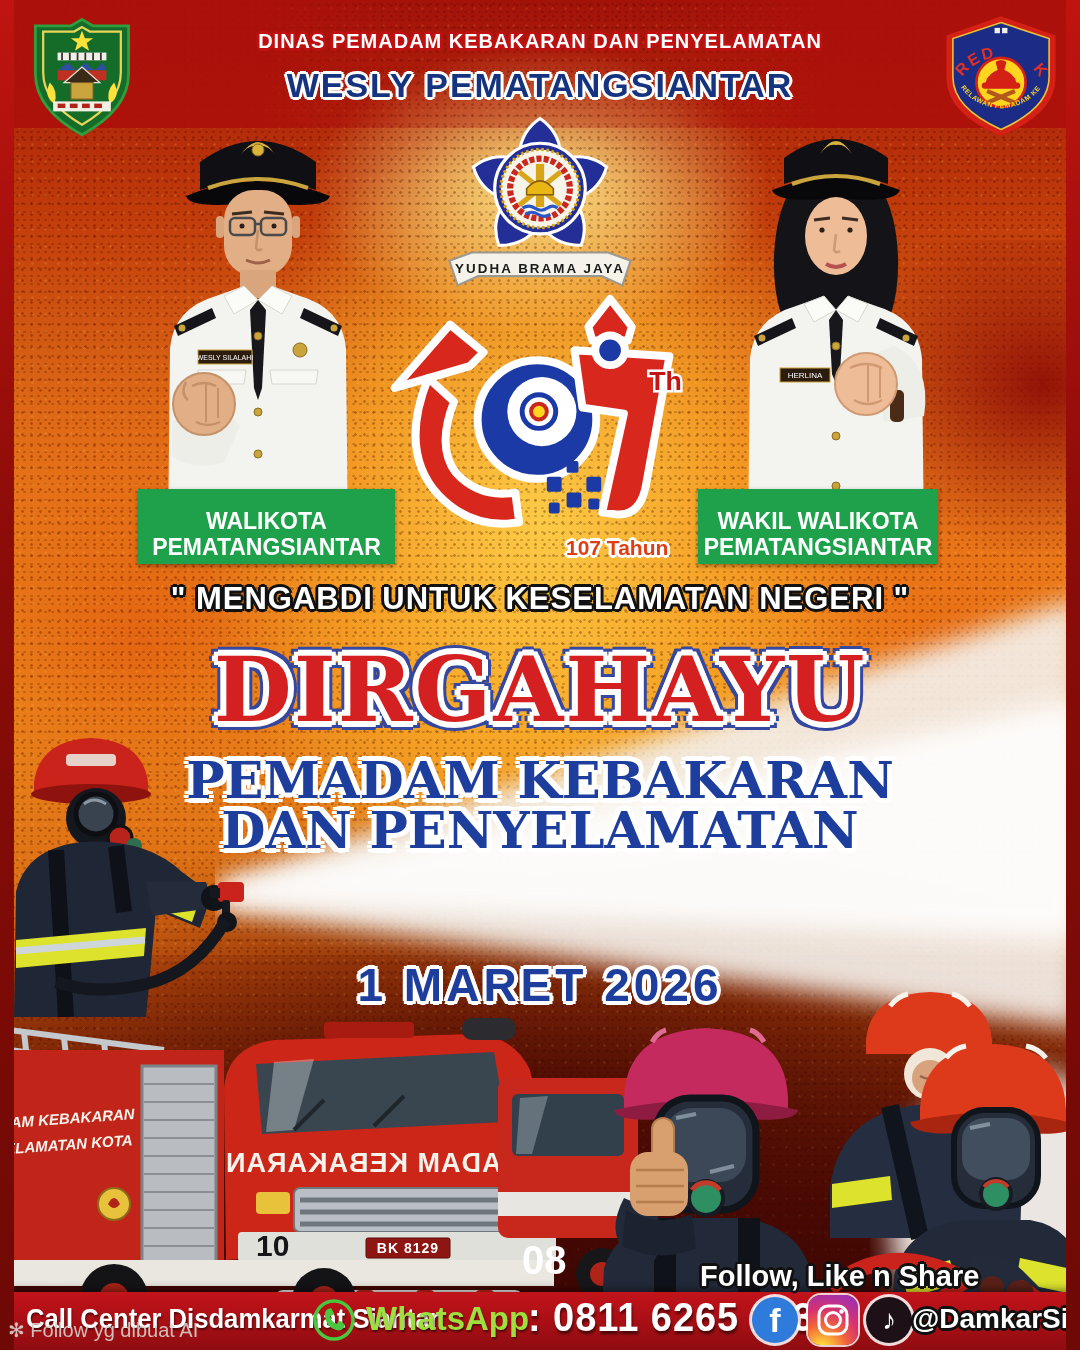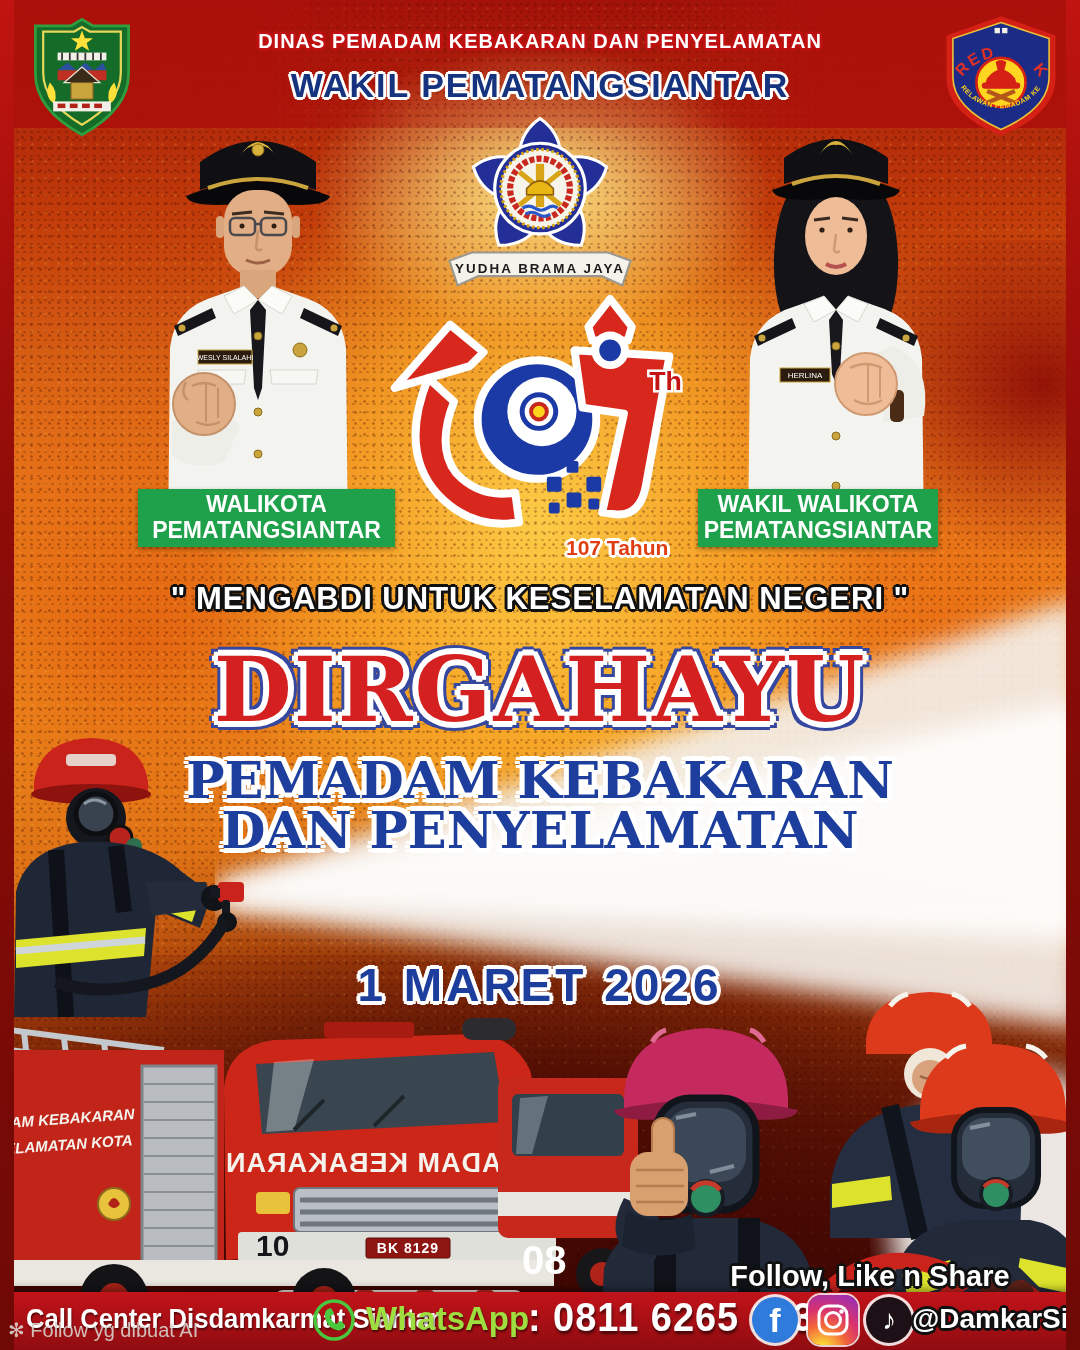--- a/index.html
+++ b/index.html
@@ -44,53 +44,53 @@
   .slogan{top:581px;font-size:31px;letter-spacing:1px;z-index:5;}
   .title{top:636px;font-size:90px;letter-spacing:2px;z-index:5;}
   .sub1{top:750px;font-size:51px;z-index:5;}
   .sub2{top:800px;font-size:51px;z-index:5;}
   .country{top:850px;font-size:86px;letter-spacing:2px;z-index:5;}
   .date{top:958px;font-size:46px;letter-spacing:4px;color:#1d3e9c;z-index:5;}
   .caption107{position:absolute;left:566px;top:536px;width:160px;text-align:left;font-weight:bold;font-size:21px;color:#e13d12;z-index:5;}
 
   .abs{position:absolute;}
   .green-label{position:absolute;z-index:5;background:#1fa14b;color:#fff;font-weight:bold;
-    text-align:center;font-size:23px;line-height:1.15;padding-top:2px;box-shadow:0 2px 5px rgba(0,0,0,.35);}
+    text-align:center;font-size:23px;line-height:1.15;padding-top:19px;box-shadow:0 2px 5px rgba(0,0,0,.35);}
   .lab-l{left:138px;top:489px;width:257px;height:56px;}
   .lab-r{left:698px;top:489px;width:240px;height:56px;}
 
   .footer-bar{position:absolute;left:0;top:1292px;width:1080px;height:58px;z-index:6;
     background:linear-gradient(180deg,#c2131a,#8f0c10);box-shadow:0 -3px 8px rgba(0,0,0,.4);}
   .call-label{position:absolute;left:26px;top:1304px;font-size:27px;font-weight:bold;color:#fff;z-index:7;
     transform:scaleX(.95);transform-origin:left;text-shadow:1px 2px 2px rgba(0,0,0,.5);}
   .wa-wrap{position:absolute;left:312px;top:1298px;width:44px;height:44px;z-index:7;}
   .wa-label{position:absolute;left:366px;top:1300px;font-size:33px;font-weight:bold;color:#9ede3f;z-index:7;text-shadow:1px 2px 2px rgba(0,0,0,.5);}
   .phone{position:absolute;left:528px;top:1295px;font-size:40px;font-weight:bold;color:#fff;letter-spacing:1px;z-index:7;transform:scaleX(.95);transform-origin:left;text-shadow:1px 3px 3px rgba(0,0,0,.55);}
-  .follow{position:absolute;left:700px;top:1260px;width:340px;text-align:center;font-size:29px;font-weight:bold;z-index:7;}
+  .follow{position:absolute;left:700px;top:1260px;width:340px;text-align:left;font-size:29px;font-weight:bold;z-index:7;}
   .handle{position:absolute;left:912px;top:1303px;font-size:28px;font-weight:bold;z-index:7;}
   .icon{position:absolute;z-index:7;display:flex;align-items:center;justify-content:center;}
   .fb{left:752px;top:1297px;width:46px;height:46px;border-radius:50%;background:#2f7bdc;color:#fff;font-size:34px;font-weight:bold;box-shadow:0 0 0 3px rgba(255,255,255,.85);}
   .ig{left:808px;top:1295px;width:50px;height:50px;border-radius:13px;background:radial-gradient(circle at 28% 110%, #fedb37 8%, #f2653b 38%, #d9326e 62%, #9b30b5 92%);box-shadow:0 0 0 2px rgba(255,255,255,.8);}
   .tk{left:866px;top:1297px;width:46px;height:46px;border-radius:50%;background:#1d1016;color:#fff;font-size:28px;font-weight:bold;box-shadow:0 0 0 3px rgba(255,255,255,.85);}
   .watermark{position:absolute;left:8px;top:1318px;z-index:8;font-size:20px;color:#d8d2cc;opacity:.9;}
   svg text{font-family:"Liberation Sans",sans-serif;}
 </style>
 </head>
 <body>
 
 <div id="poster">
   <div class="speckle"></div>
   <div class="top-band"></div>
   <div class="brush"></div>
   <div class="ember-field"></div>
   <div class="frame left"></div>
   <div class="frame right"></div>
 
   <div class="txt header1 ring-r">DINAS PEMADAM KEBAKARAN DAN PENYELAMATAN</div>
-  <div class="txt header2 ring-w">WAKIL PEMATANGSIANTAR</div>
+  <div class="txt header2 ring-w">WESLY PEMATANGSIANTAR</div>
 
   <svg class="abs" style="left:26px;top:16px;z-index:5" width="112" height="122" viewBox="0 0 100 110">
     <path d="M50 3 L60 9 H92 V52 Q92 84 50 107 Q8 84 8 52 V9 H40 Z" fill="#146c28" stroke="#2f9e3f" stroke-width="2.5"></path>
     <path d="M50 10 L57 14 H85 V51 Q85 78 50 98 Q15 78 15 51 V14 H43 Z" fill="none" stroke="#e7d65a" stroke-width="2"></path>
     <polygon points="50,13 52.6,20 60,20 54.2,24.4 56.4,31.4 50,27.2 43.6,31.4 45.8,24.4 40,20 47.4,20" fill="#ffe13a"></polygon>
     <rect x="28" y="33" width="44" height="7" fill="#f2efe6"></rect>
     <g stroke="#333" stroke-width="1.6">
       <line x1="32" y1="33" x2="32" y2="40"></line>
         <line x1="39" y1="33" x2="39" y2="40"></line>
         <line x1="46" y1="33" x2="46" y2="40"></line>

